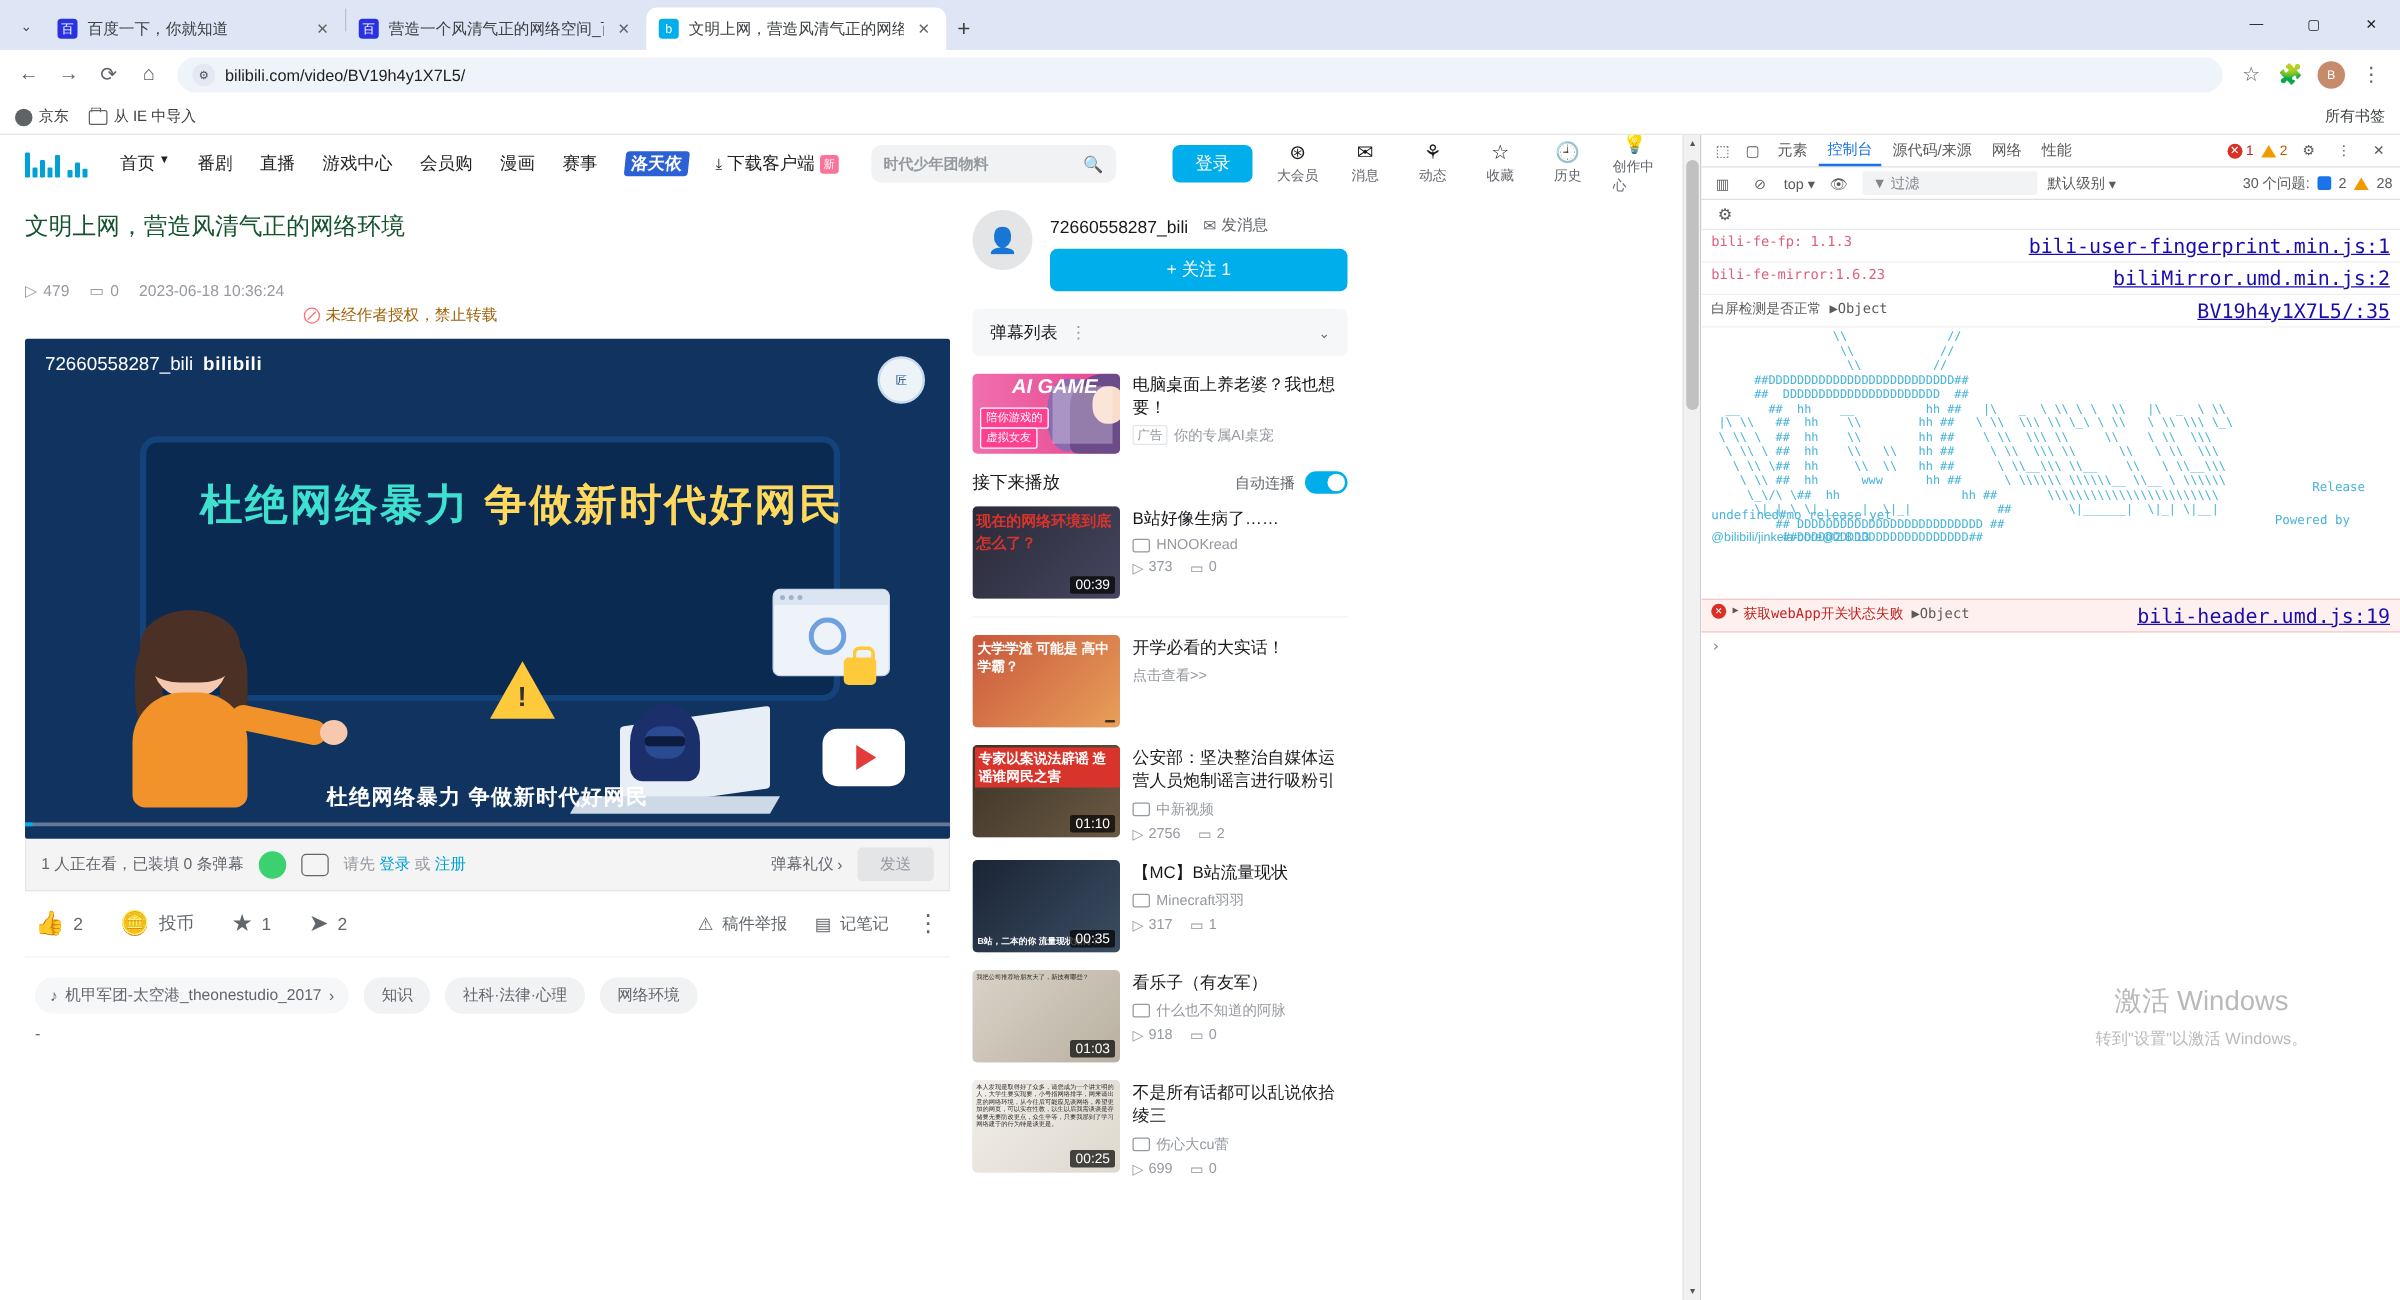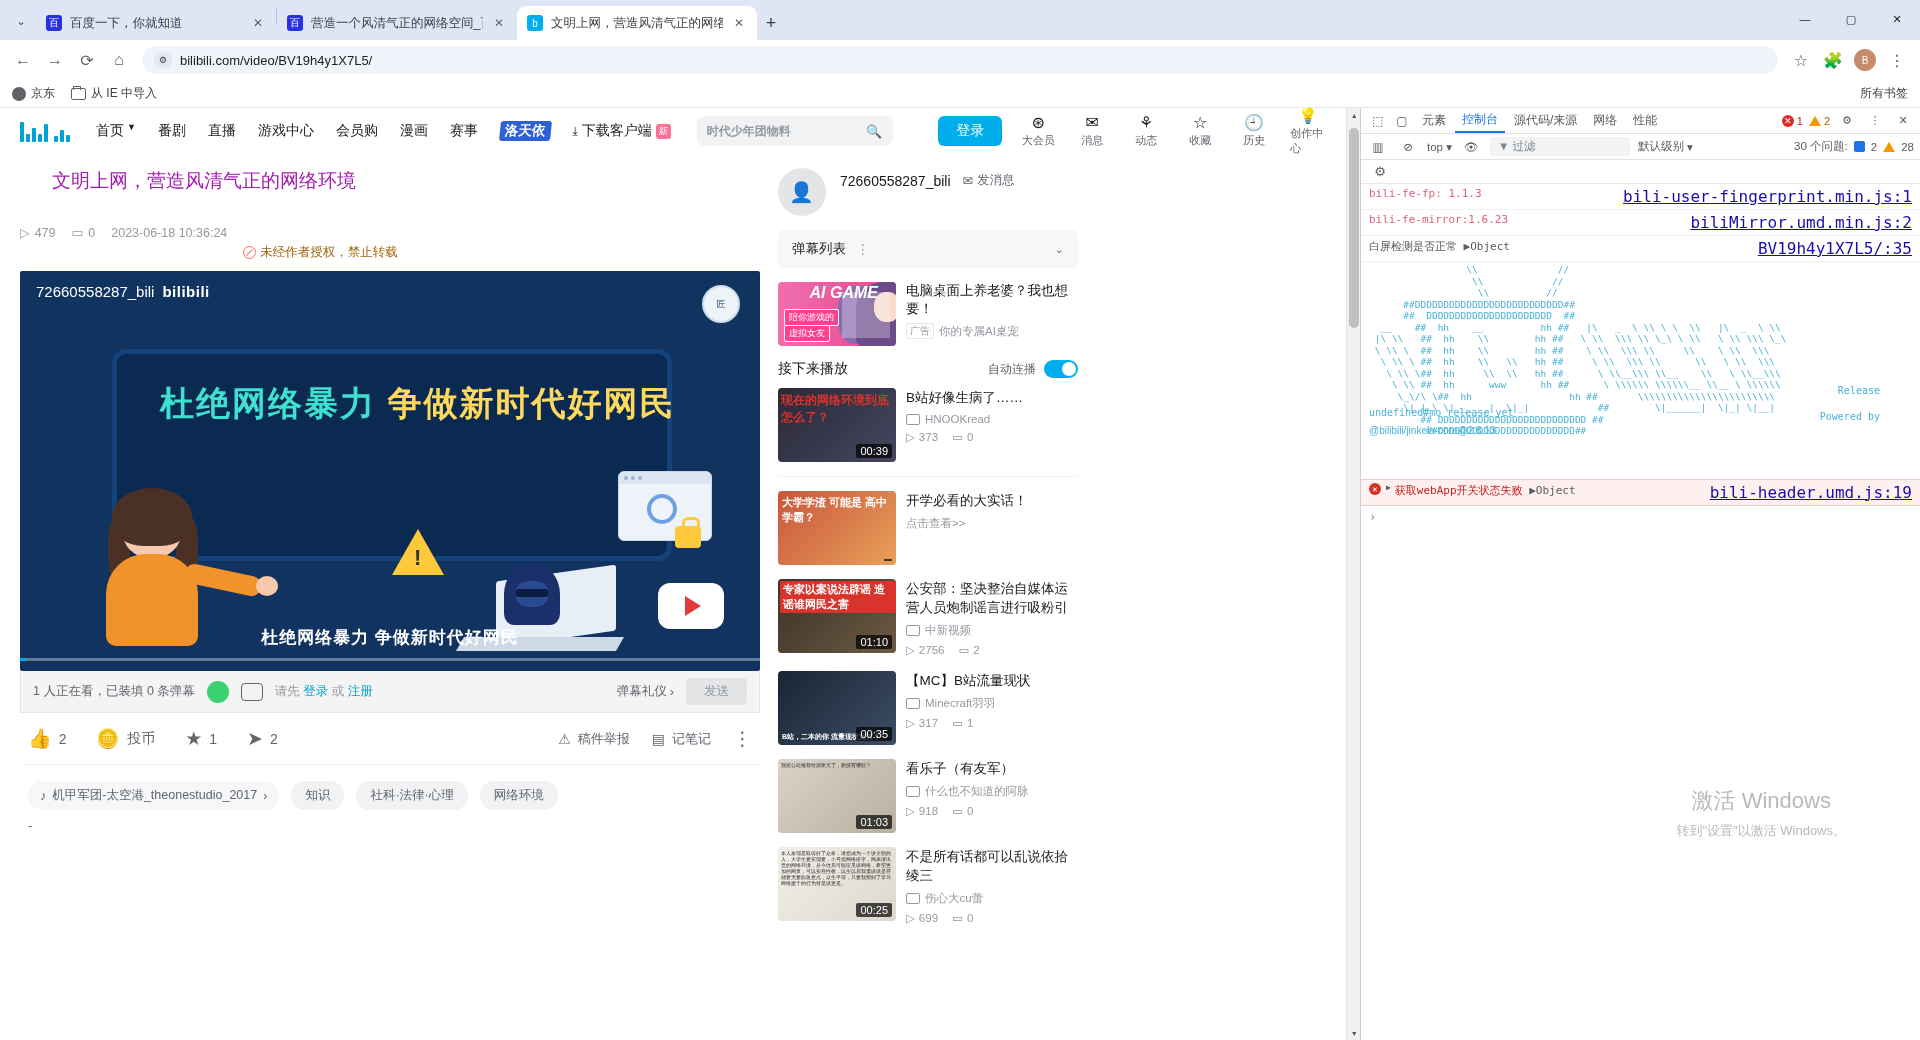--- a/index.html
+++ b/index.html
@@ -75,21 +75,21 @@
   .bili-search .mag { margin-left:auto; color:#61666d; font-size:13px;}
   .bili-right { margin-left:auto; display:flex; align-items:center; gap:18px;}
   .login-btn { background:#00aeec; color:#fff; font-size:14px; padding:6px 18px; border-radius:6px;}
   .hicon { display:flex; flex-direction:column; align-items:center; gap:2px; font-size:11px; color:#61666d; width:36px;}
   .hicon .g { font-size:16px; color:#18191c; line-height:17px;}
 
   .page-body { display:flex; padding: 14px 20px 0 20px; gap:18px; }
   .left-col { width: 740px; }
   .right-col { width: 300px; }
 
-  .video-title { font-size:19px; font-weight:500; color:#a21caf; margin-bottom:10px;margin-left:32px; }
+  .video-title { font-size:19px; font-weight:500; color:#14532d; margin-bottom:10px; }
   .video-stats { display:flex; align-items:center; gap:16px; font-size:12.5px; color:#9499a0; margin-bottom:10px; }
   .video-stats .s { display:flex; align-items:center; gap:5px; }
   .copyright { color:#a16207; display:flex; align-items:center; gap:4px;margin-top:40px;}
   .circ-slash { width:13px;height:13px;border:1.3px solid #ff6b6b;border-radius:50%; position:relative;}
   .circ-slash:after{content:"";position:absolute;left:1px;top:5px;width:9px;height:1.3px;background:#ff6b6b;transform:rotate(-45deg);}
 
   
   .player { width:740px; height:400px; background:#10335f; position:relative; overflow:hidden; border-radius:2px;}
   .pl-topbar { position:absolute; top:12px; left:16px; font-size:15px; color:#fff; display:flex; align-items:center; gap:8px;}
   .pl-bililogo { color:#fff; font-weight:bold; font-size:15px; letter-spacing:0.5px;}
@@ -502,20 +502,21 @@
           <div class="up-card">
             <div class="up-avatar">👤</div>
             <div class="up-meta">
               <div class="up-name-row">
                 <span>72660558287_bili</span>
                 <span class="up-msg">
                     <span>✉</span>
                     <span>发消息</span>
                   </span>
               </div>
+              <div class="follow-btn">+ 关注 1</div>
             </div>
           </div>
 
           <div class="danmu-list-hdr">
             <span>弹幕列表</span>
             <span class="dots">⋮</span>
             <span class="chev">⌄</span>
           </div>
 
           <div class="ad-row">
@@ -762,21 +763,21 @@
  |\ \\   ##  hh    \\        hh ##   \ \\  \\\ \\ \_\ \ \\   \ \\ \\\ \_\
  \ \\ \  ##  hh    \\        hh ##    \ \\  \\\ \\     \\    \ \\  \\\
   \ \\ \ ##  hh    \\   \\   hh ##     \ \\  \\\ \\      \\   \ \\  \\\
    \ \\ \##  hh     \\  \\   hh ##      \ \\__\\\ \\__    \\   \ \\__\\\
     \ \\ ##  hh      www      hh ##      \ \\\\\\ \\\\\\__ \\__ \ \\\\\\
      \_\/\ \##  hh                 hh ##       \\\\\\\\\\\\\\\\\\\\\\\\
       \|_| \ \|______|  \|_|            ##        \|______|  \|_| \|__|
          ## DDDDDDDDDDDDDDDDDDDDDDDDDD ##
           ##DDDDDDDDDDDDDDDDDDDDDDDD##</div>
         <div style="position:relative;height:40px;">
-          <div style="position:absolute;right:40px;top:-54px;color:#48b3d8;font-size:10px;">Release</div>
+          <div style="position:absolute;right:28px;top:-54px;color:#48b3d8;font-size:10px;">Release</div>
           <div style="position:absolute;right:40px;top:-28px;color:#48b3d8;font-size:10px;">Powered by</div>
           <div style="position:absolute;left:8px;top:-32px;color:#48b3d8;font-size:10px;font-family:'DejaVu Sans Mono',monospace;">undefined#mo release yet</div>
           <div style="position:absolute;left:8px;top:-14px;color:#48b3d8;font-size:10px;font-family:Liberation Sans, sans-serif;">@bilibili/jinkela-core@2.8.13</div>
         </div>
         <div class="cline err">
           <span class="err-icon">✕</span>
           <span class="tri">▶</span>
           <span class="msg"><span>获取webApp开关状态失败</span> <span class="obj">▶Object</span></span>
           <span class="src">bili-header.umd.js:19</span>
         </div>

